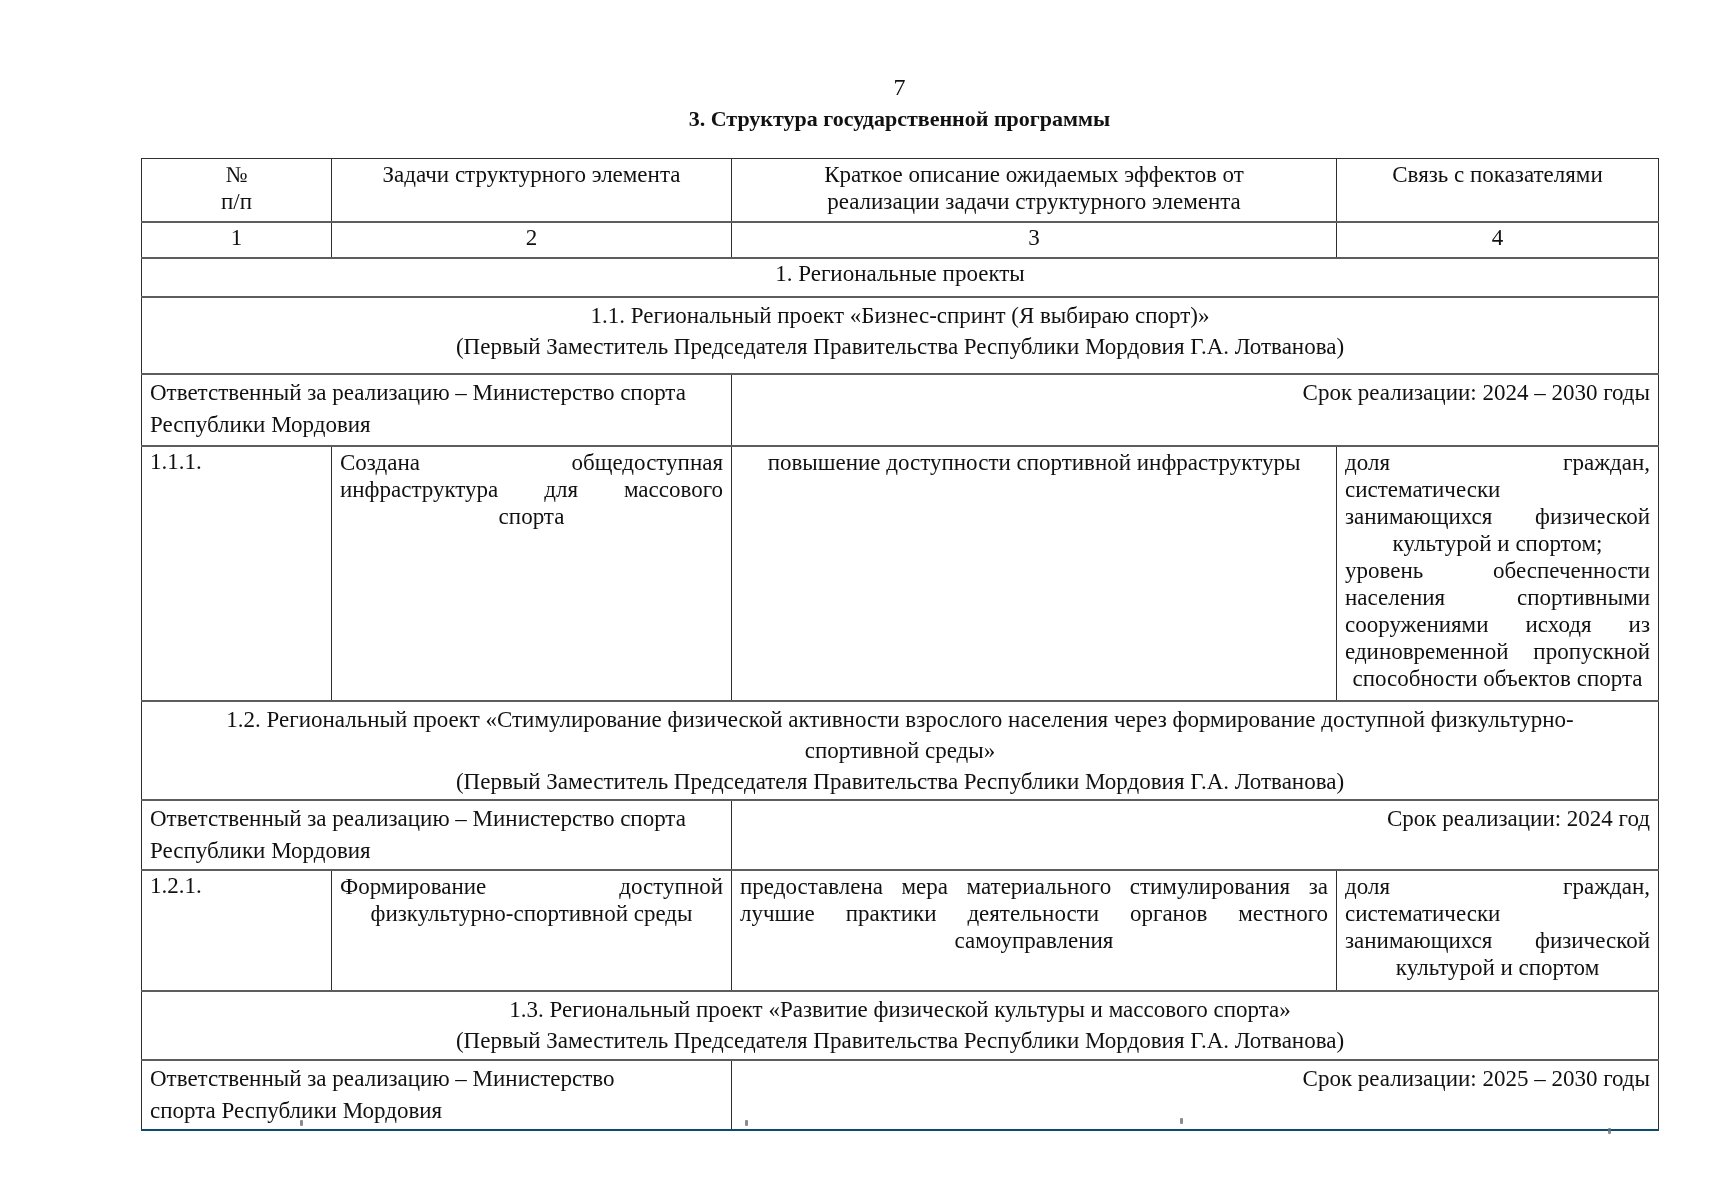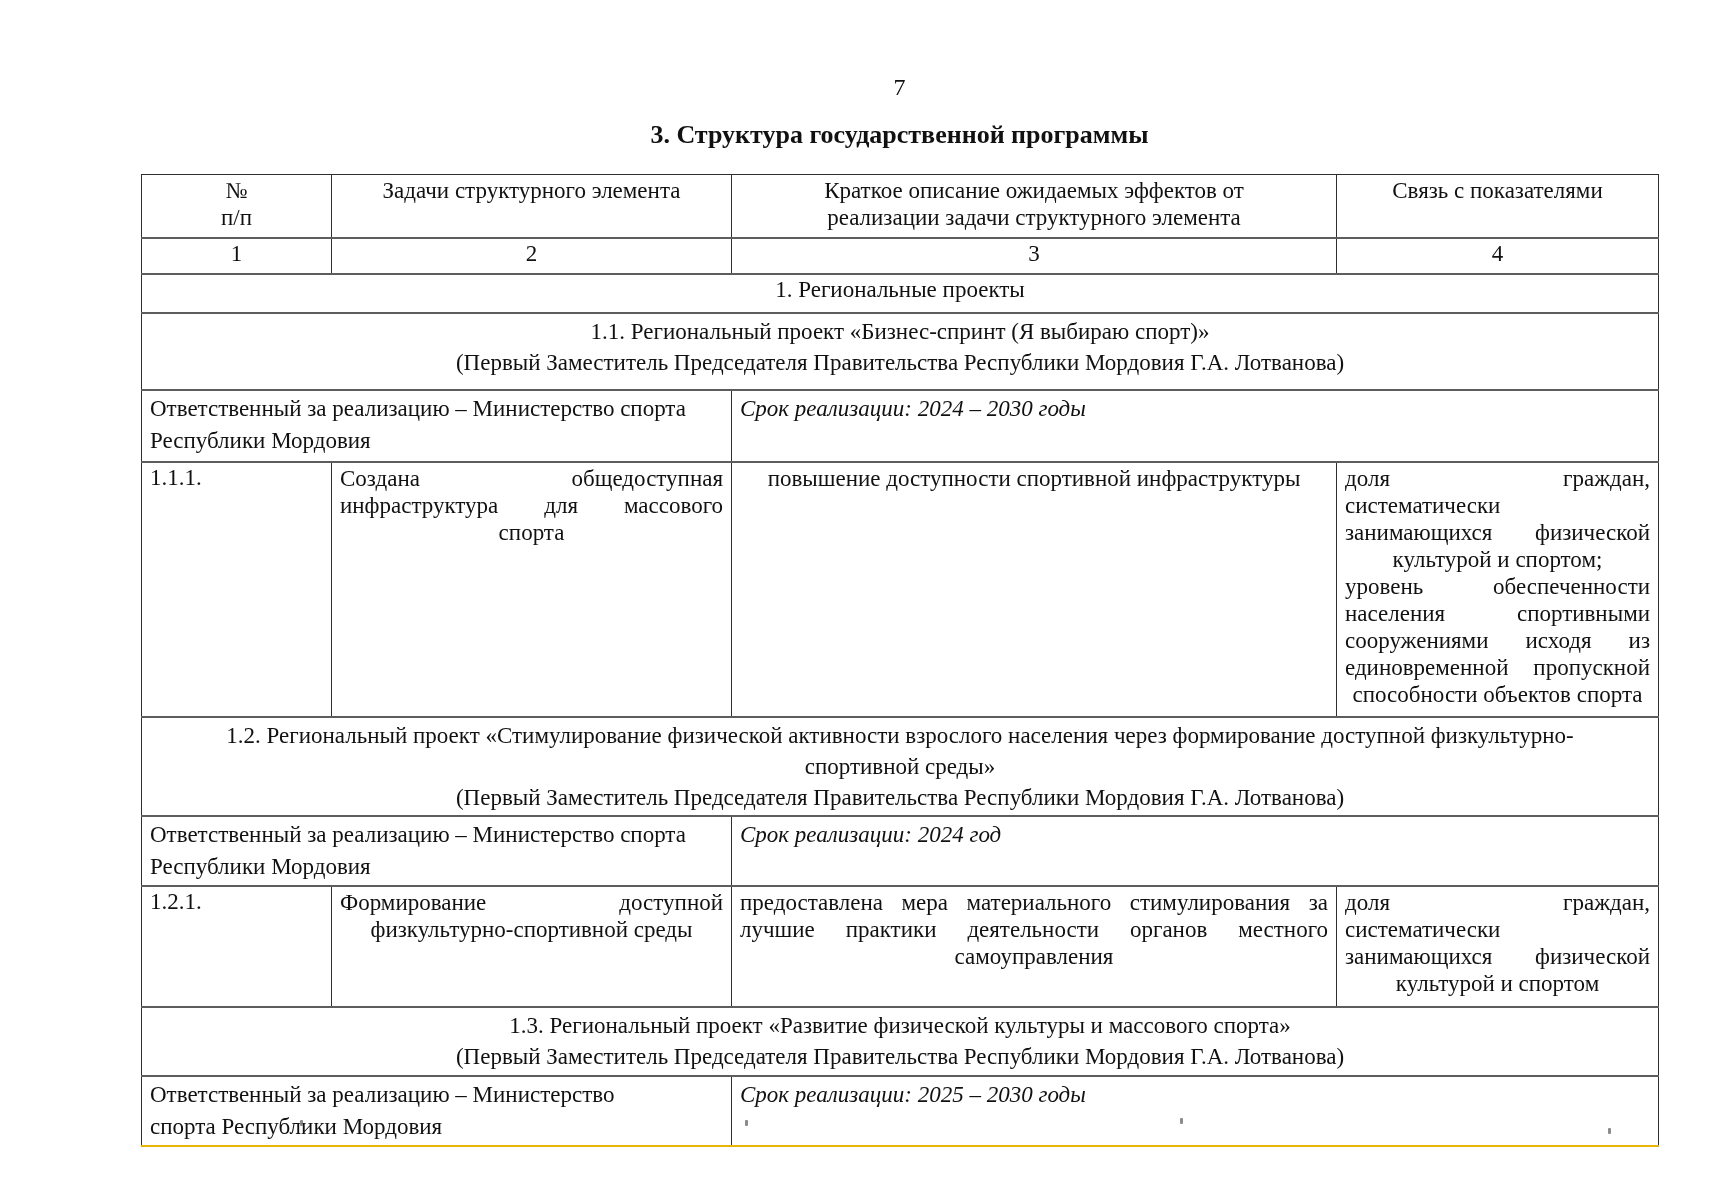--- a/index.html
+++ b/index.html
@@ -7,37 +7,37 @@
     width:1711px;height:1200px;
     background:#ffffff;
     font-family:"Liberation Serif","DejaVu Serif",serif;
     color:#111111;
     -webkit-font-smoothing:antialiased;
   }
   .page{position:relative;width:1711px;height:1200px;background:#ffffff;overflow:hidden;}
   .content{position:absolute;left:141px;top:0;width:1517px;}
 
   .page-number{margin-top:72px;text-align:center;font-size:24px;line-height:30px;}
-  .doc-title{margin-top:16px;text-align:center;font-size:26px;font-weight:bold;line-height:34px;}
+  .doc-title{margin-top:0;text-align:center;font-size:22px;font-weight:bold;line-height:34px;}
 
   table.program{
     margin-top:22px;
     width:1517px;
     border-collapse:collapse;
     table-layout:fixed;
     font-size:23px;
   }
   table.program td{
     border:1px solid #2f2f2f;
     padding:2px 8px;
     vertical-align:top;
     overflow:hidden;
   }
   tr.hsep td{border-top:2px solid #5d5d5d;}
-  tr.last td{border-bottom:2px solid #eab308;}
+  tr.last td{border-bottom:2px solid #0c4a6e;}
 
   
   tr.r-head td{height:58px}
   tr.r-nums td{height:30px}
   tr.r-group td{height:33px}
   tr.r-t1 td{height:71px}
   tr.r-resp1 td{height:66px}
   tr.r-i1 td{height:249px}
   tr.r-t2 td{height:93px}
   tr.r-resp2 td{height:60px}
@@ -45,21 +45,21 @@
   tr.r-t3 td{height:63px}
   tr.r-resp3 td{height:64px}
 
   .pre{white-space:pre-line;}
   td.c{text-align:center;}
   td.mid{vertical-align:middle;}
   .head-cell{text-align:center;vertical-align:middle;line-height:27px;}
   .num-col{text-align:left;}
   .proj-cell{text-align:center;vertical-align:middle;line-height:31px;}
   .resp-cell{text-align:left;vertical-align:top;line-height:32px;padding-top:4px;}
-  .period-cell{text-align:left;vertical-align:top;line-height:32px;padding-top:4px;font-style:italic;}
+  .period-cell{text-align:right;vertical-align:top;line-height:32px;padding-top:4px;}
 
   .tl{line-height:27px;text-align:center;}
   .tl.j{text-align:justify;text-align-last:justify;}
 
   .speck{position:absolute;width:3px;height:6px;background:#6f6f6f;border-radius:1px;opacity:.8;}
 </style>
 </head>
 <body>
 
 <div class="page">

